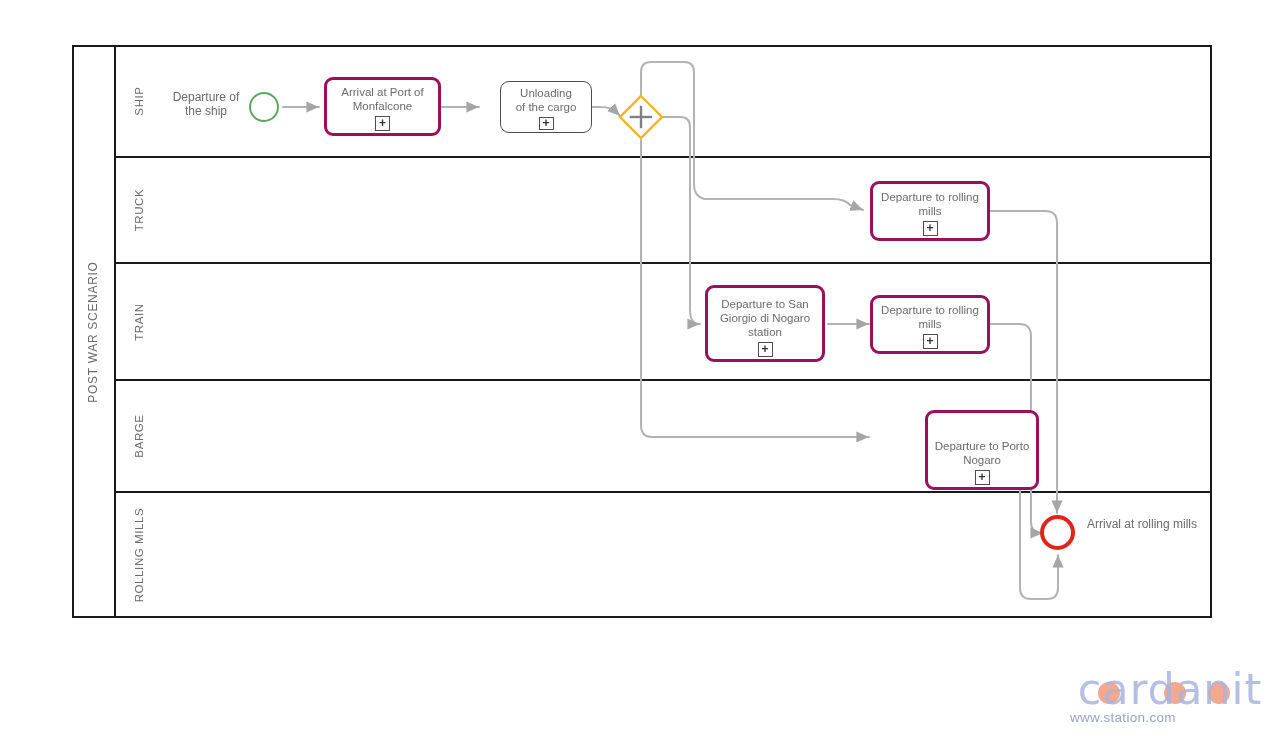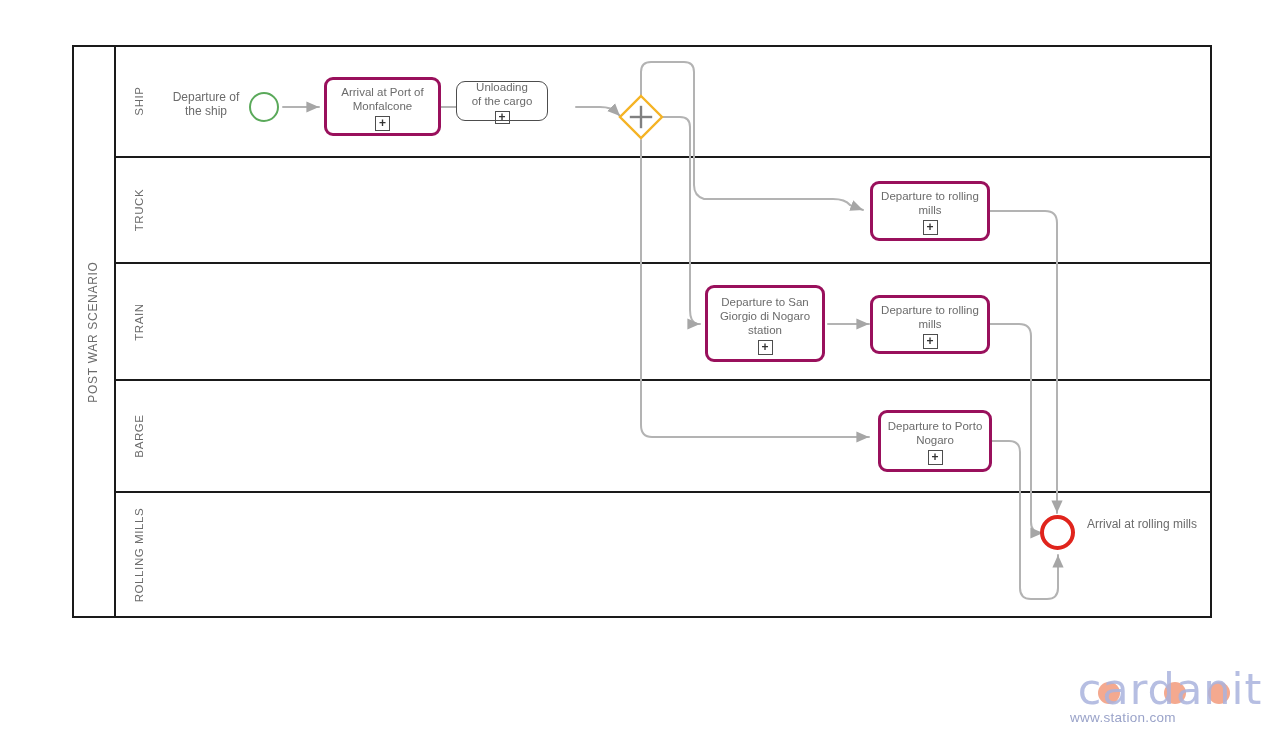--- a/index.html
+++ b/index.html
@@ -62,21 +62,21 @@
     letter-spacing: 0.7px;
   }
 
   
   .task {
     background: #ffffff;
     border-radius: 9px;
     display: flex;
     flex-direction: column;
     align-items: center;
-    justify-content: center;
+    justify-content: flex-end;
     text-align: center;
     color: #6b6b6b;
     font-size: 11.5px;
     line-height: 14px;
     padding: 4px 6px 2px 6px;
   }
   .task.accent {
     border: 3px solid #99105c;
   }
   .task.plain {
@@ -216,21 +216,21 @@
 the ship</div>
 
   <div class="node event start" style="left:249px; top:92px; width:30px; height:30px;"></div>
 
   <div class="node task accent" style="left:324px; top:77px; width:117px; height:59px;">
     <div class="task-label">Arrival at Port of
 Monfalcone</div>
     <div class="sub-marker"></div>
   </div>
 
-  <div class="node task plain" style="left:456px; top:81px; width:92px; height:40px;">
+  <div class="node task plain" style="left:500px; top:81px; width:92px; height:52px;">
     <div class="task-label">Unloading
 of the cargo</div>
     <div class="sub-marker"></div>
   </div>
 
   <div class="node gateway" style="left:618px; top:94px; width:46px; height:46px;">
     <svg width="46" height="46" viewBox="0 0 46 46" xmlns="http://www.w3.org/2000/svg">
       <polygon points="23,2 44,23 23,44 2,23" fill="#ffffff" stroke="#f5b324" stroke-width="2.4"></polygon>
       <g stroke="#808080" stroke-width="2.4" stroke-linecap="square">
         <line x1="13" y1="23" x2="33" y2="23"></line>
@@ -251,21 +251,21 @@
 station</div>
     <div class="sub-marker"></div>
   </div>
 
   <div class="node task accent" style="left:870px; top:295px; width:120px; height:59px;">
     <div class="task-label">Departure to rolling
 mills</div>
     <div class="sub-marker"></div>
   </div>
 
-  <div class="node task accent" style="left:878px; top:410px; width:114px; height:62px;">
+  <div class="node task accent" style="left:925px; top:410px; width:114px; height:80px;">
     <div class="task-label">Departure to Porto
 Nogaro</div>
     <div class="sub-marker"></div>
   </div>
 
   <div class="node event end" style="left:1040px; top:515px; width:35px; height:35px;"></div>
 
   <div class="free-label left-align" style="left:1087px; top:517px; width:180px;">Arrival at rolling mills</div>
 
   <div class="brand" style="left:1070px; top:660px; width:200px;">

